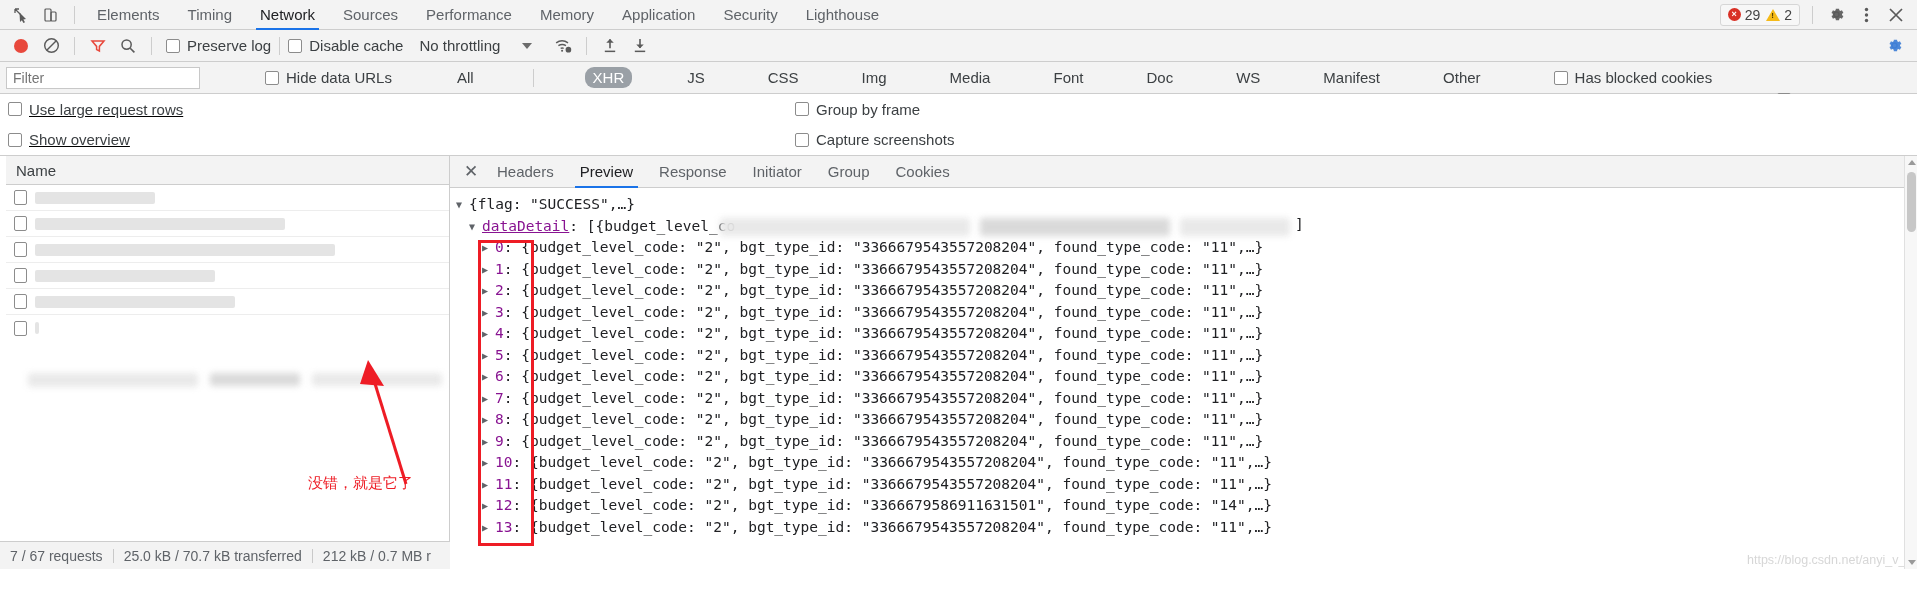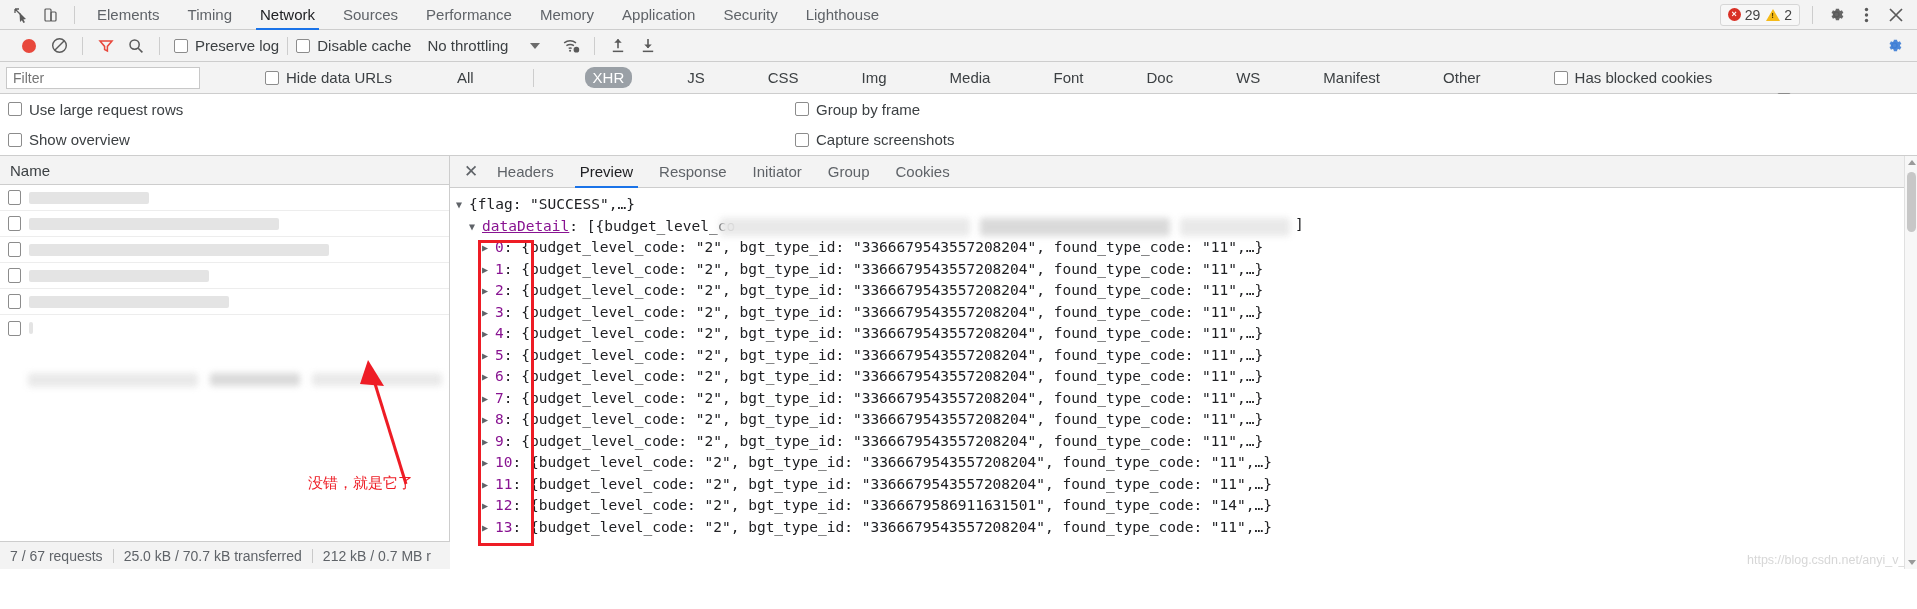--- a/index.html
+++ b/index.html
@@ -49,21 +49,21 @@
     display:flex;align-items:center;justify-content:center;
     color:#fff;font-size:9px;line-height:1;font-weight:bold;
   }
   .warn-tri { width:0;height:0;border-left:7px solid transparent;border-right:7px solid transparent;border-bottom:12px solid #f5ba19; position:relative;}
   .warn-tri::after{content:"!";position:absolute;left:-2px;top:2px;font-size:8px;color:#503a00;font-weight:bold;}
 
   
   .toolbar-net {
     display:flex; align-items:center; height:32px;
     background:#f3f3f3; border-bottom:1px solid #cdcdcd;
-    padding-left:14px;
+    padding-left:6px;
     justify-content:flex-end;
   }
   .record-dot { width:14px;height:14px;border-radius:50%;background:#e8483c;}
   .chk {
     display:inline-flex; align-items:center; gap:7px;
     font-size:15px; color:#3c4043; white-space:nowrap;
   }
   .box {
     width:14px;height:14px;border:1px solid #8c8c8c;background:#fff;border-radius:2px;flex:none;
   }
@@ -88,25 +88,25 @@
   }
   .ftype.sel { background:#9aa0a6; color:#ffffff; }
 
   
   .settings-row {
     display:flex; align-items:center; height:30px;
     background:#ffffff; padding-left:8px;
   }
   .settings-row.last { border-bottom:1px solid #cdcdcd; height:32px;}
   .sr-right { position:absolute; left:795px; }
-  .settings-wrap { position:relative; }
+  .settings-wrap { position:relative;text-decoration:underline; }
 
   
   .split { display:flex; height:413px; }
-  .left-pane { width:450px; border-right:1px solid #cdcdcd; position:relative; background:#fff;}
+  .left-pane { width:450px; border-right:1px solid #cdcdcd; position:relative; background:#fff;padding-left:6px;}
   .lp-head {
     height:29px; background:#f3f3f3; border-bottom:1px solid #cdcdcd;
     display:flex; align-items:center; padding-left:10px;
     font-size:15px; color:#3c4043;
   }
   .req-row {
     height:26px; display:flex; align-items:center; padding-left:8px; gap:8px;
     font-size:14.5px; color:#202124; white-space:nowrap;
   }
   .req-row .box { width:13px;height:15px; }

